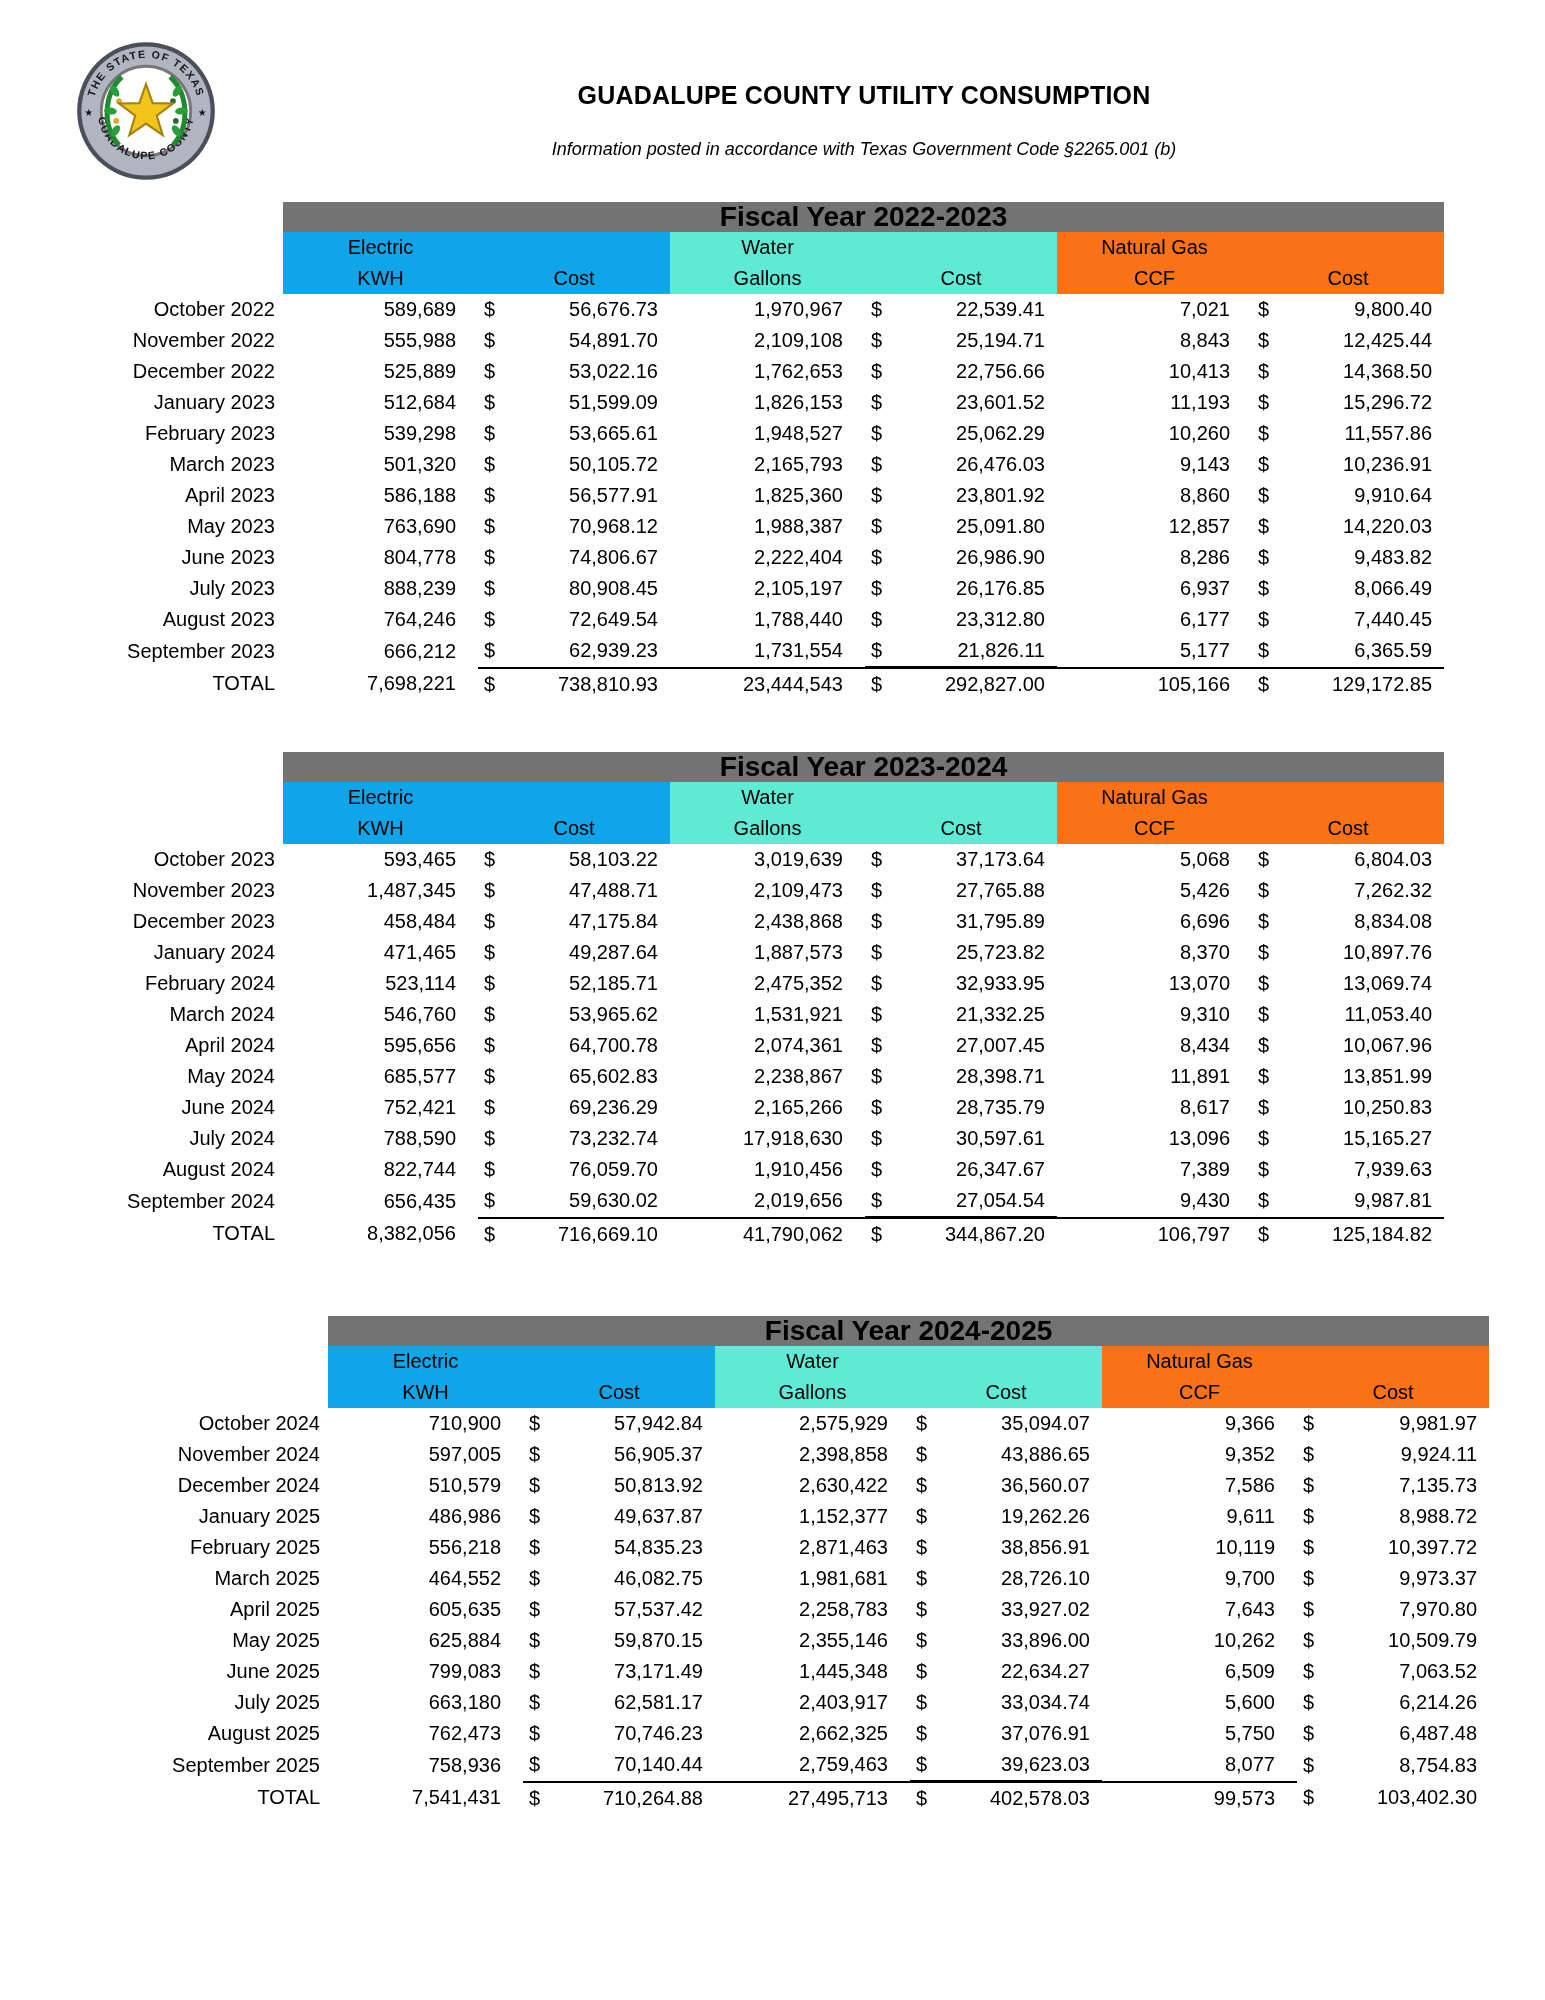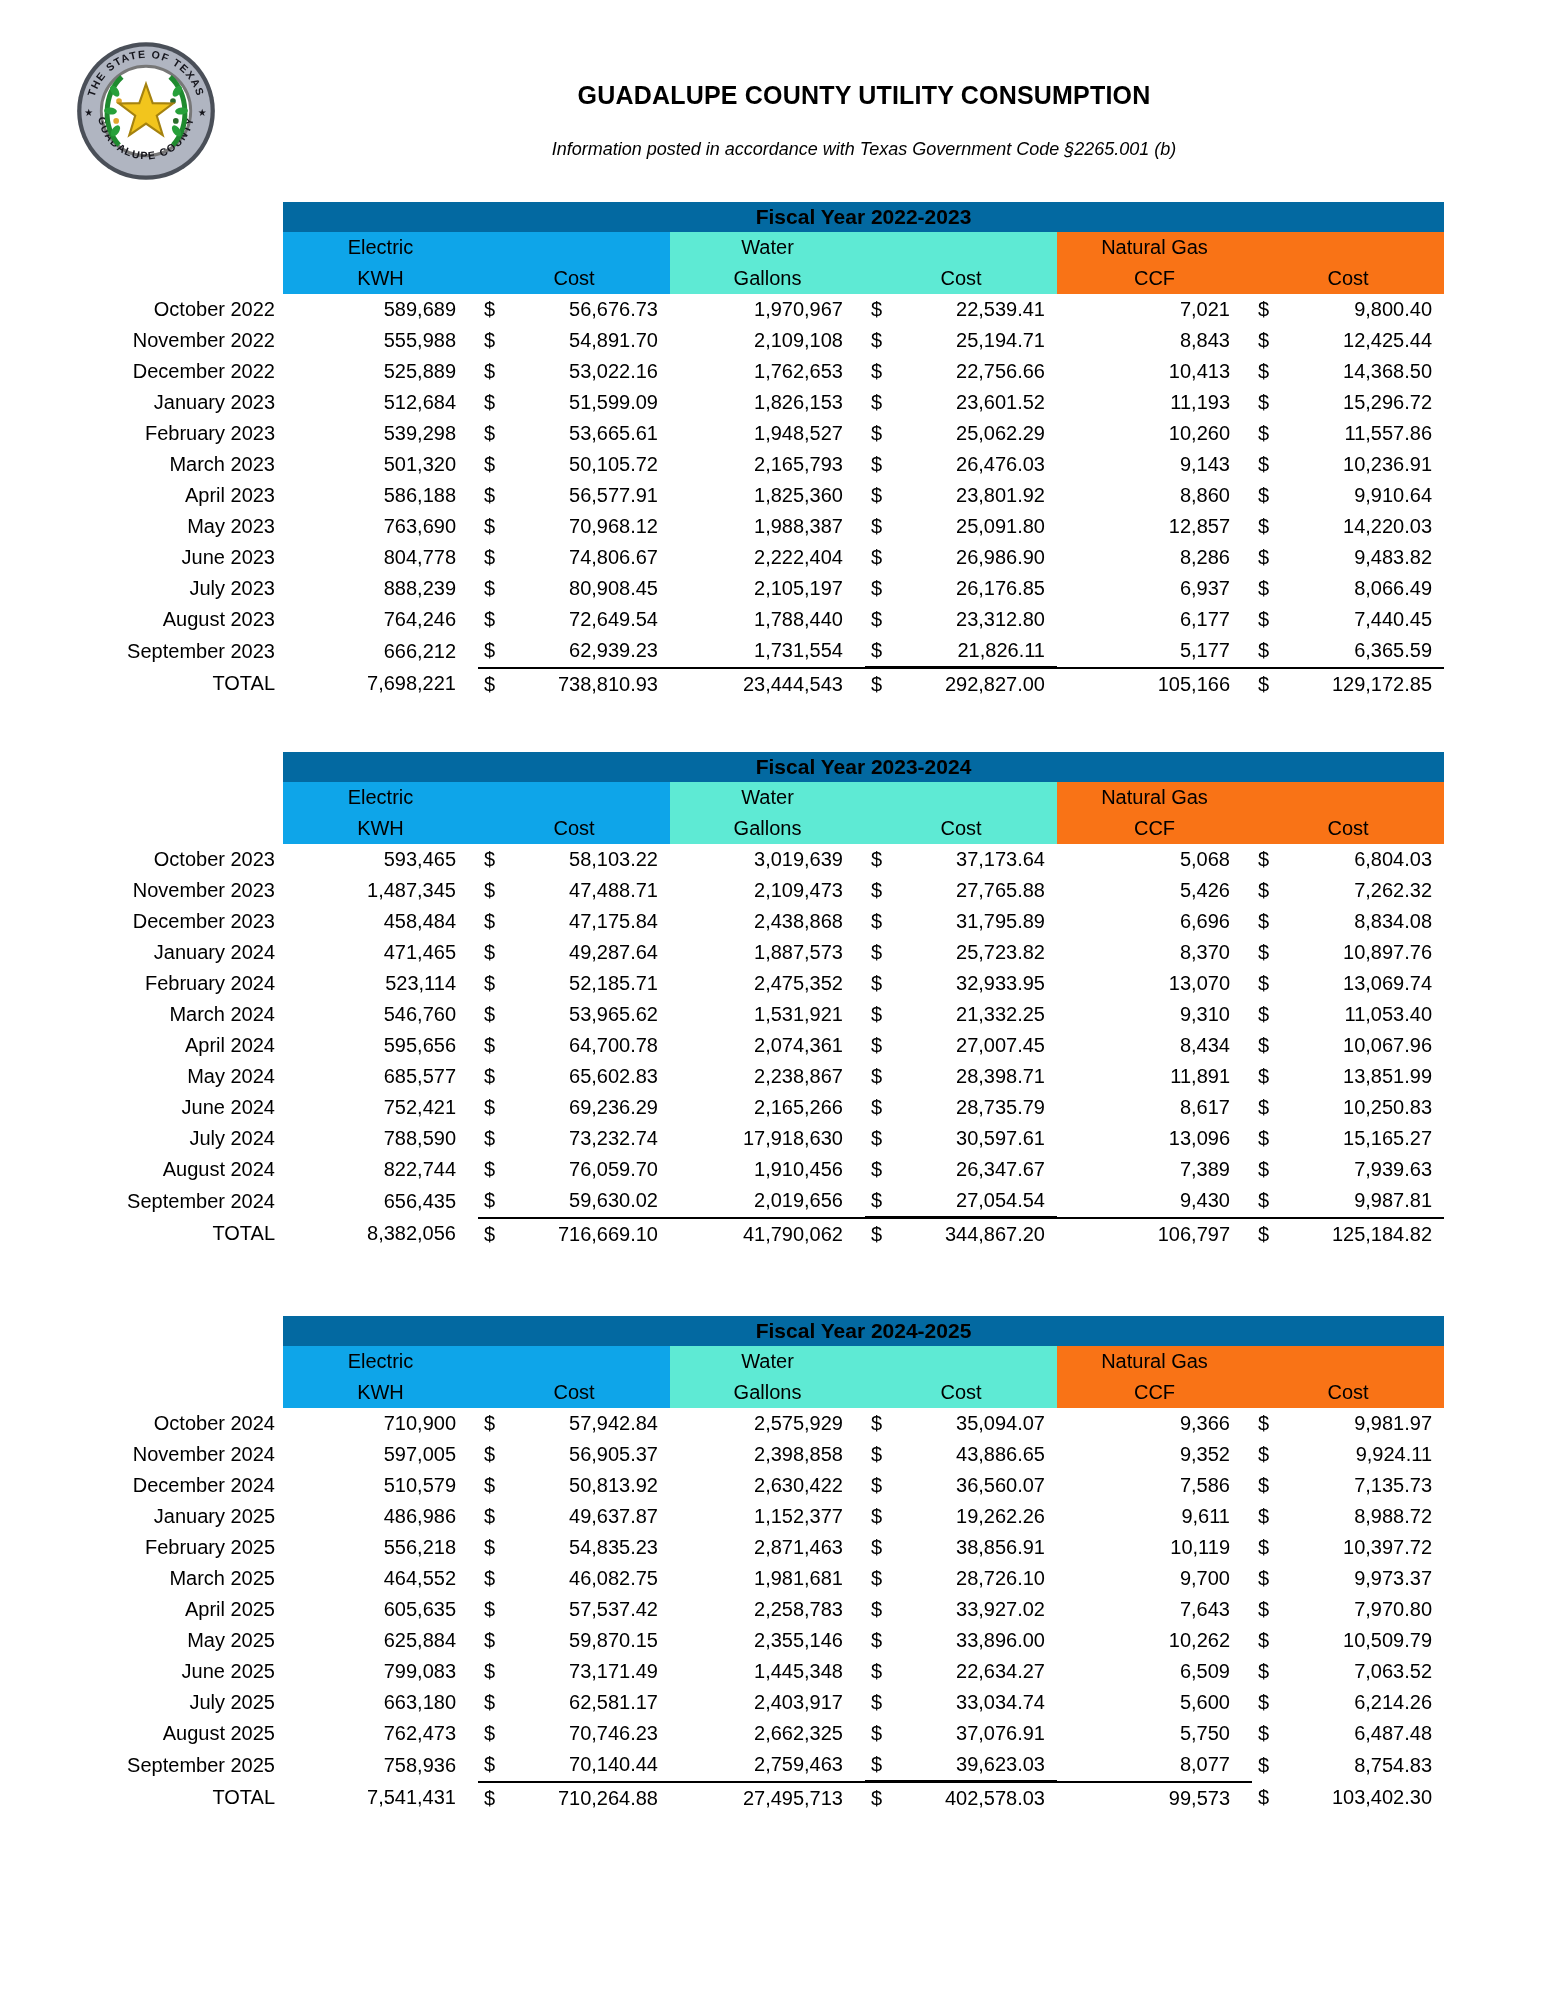--- a/index.html
+++ b/index.html
@@ -7,28 +7,28 @@
     width:1545px;height:2000px;background:#ffffff;color:#000;
     font-family:"Liberation Sans","DejaVu Sans",sans-serif;
     position:relative;overflow:hidden;
   }
   .seal{position:absolute;left:75px;top:36px;width:142px;height:150px;}
   .title{margin:80px 0 0 183px;width:1362px;text-align:center;
     font-size:25px;font-weight:bold;line-height:30px;letter-spacing:.2px;}
   .subtitle{margin:28px 0 0 183px;width:1362px;text-align:center;
     font-size:18px;font-style:italic;line-height:22px;}
   section.fy-table{margin:0;}
-  #fy0{margin-top:42px;} #fy1{margin-top:52px;} #fy2{margin-top:66px;}
+  #fy0{margin-top:42px;} #fy1{margin-top:52px;} #fy2{margin-top:66px;padding-left:45px;}
   table{border-collapse:collapse;table-layout:fixed;margin-left:80px;width:1364px;}
   col.c-month{width:203px;}
   col.c-val{width:195px;} col.c-cost{width:192px;}
   th,td{padding:0;font-size:20px;font-weight:normal;line-height:31px;height:31px;
     white-space:nowrap;overflow:hidden;}
   tr.fy-row th{height:30px;line-height:30px;}
-  th.fy{background:#0369a1;font-weight:bold;font-size:21px;text-align:center;}
+  th.fy{background:#737373;font-weight:bold;font-size:28px;text-align:center;}
   th.blank{background:#ffffff;}
   .e{background:#0ea5e9;} .w{background:#5eead4;} .g{background:#f97316;}
   th.name,th.sub{text-align:center;}
   td.month{text-align:right;padding-right:8px;}
   td.val{text-align:right;padding-right:22px;}
   td.cost{text-align:right;padding-right:12px;}
   td.cost .dollar{float:left;margin-left:6px;}
   td.u{border-bottom:2px solid #000;}
   td.u.thick{border-bottom:3px solid #000;}
 </style>

